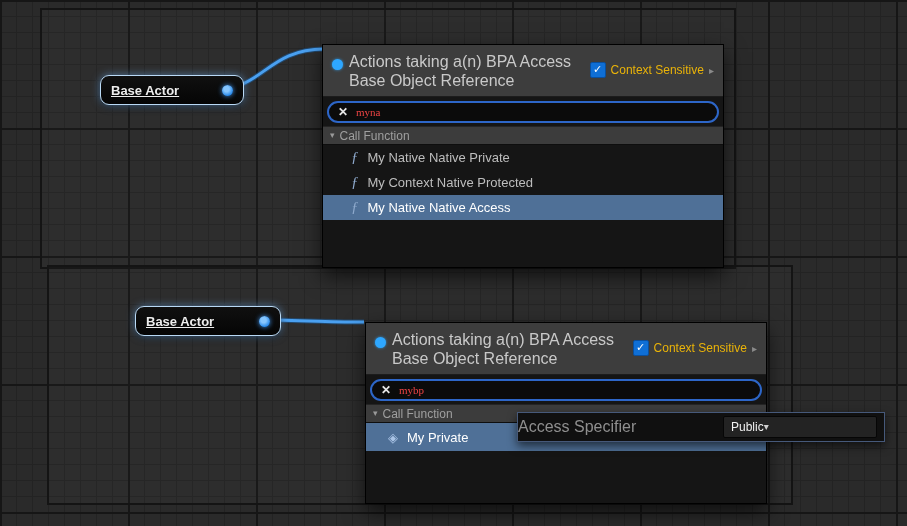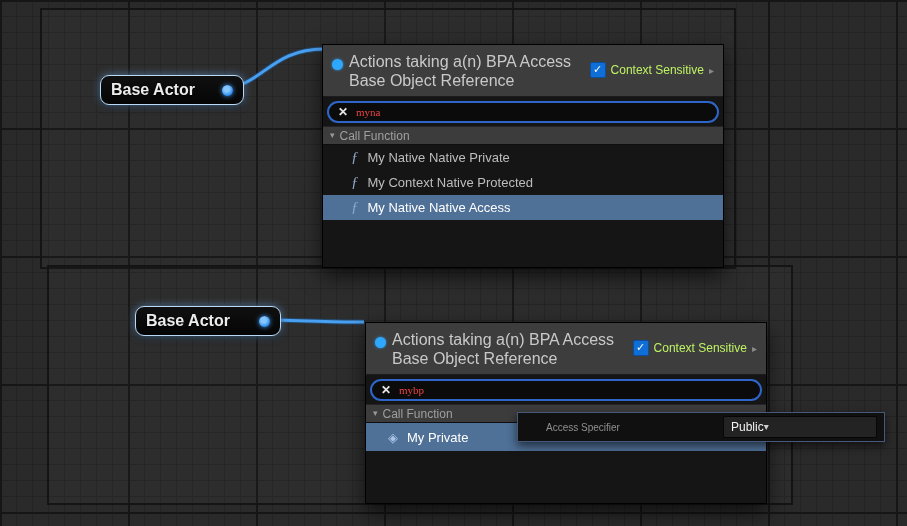--- a/index.html
+++ b/index.html
@@ -19,22 +19,23 @@
   .panel-b{left:47px;top:265px;width:742px;height:236px;}
 
   svg.wires{position:absolute;left:0;top:0;pointer-events:none;}
 
   .node{
     position:absolute;height:28px;border-radius:9px;
     background:linear-gradient(#101010,#050505);
     border:1px solid #b9d9f5;
     box-shadow:0 0 8px rgba(120,185,255,.55), 0 3px 6px rgba(0,0,0,.6);
     display:flex;align-items:center;justify-content:space-between;
-    padding:0 10px;color:#ececec;font-size:16px;font-weight:bold;
+    padding:0 10px;color:#ececec;font-size:13px;font-weight:bold;
     text-shadow:0 1px 2px #000;
+    text-decoration:underline;
   }
   .node-a{left:100px;top:75px;width:122px;}
   .node-b{left:135px;top:306px;width:124px;}
   .pin{
     width:11px;height:11px;border-radius:50%;
     background:radial-gradient(circle at 42% 38%, #86c6ff 0 28%, #1d82e8 75%);
     box-shadow:0 0 5px rgba(70,160,255,.9);
   }
 
   .menu{
@@ -42,21 +43,21 @@
     box-shadow:0 8px 20px rgba(0,0,0,.65);
   }
   .menu-a{left:322px;top:44px;width:400px;height:222px;}
   .menu-b{left:365px;top:322px;width:400px;height:180px;}
 
   .menu-header{position:relative;background:#3d3d3d;height:44px;padding:7px 8px 0 8px;border-bottom:1px solid #1c1c1c;}
   .header-dot{position:absolute;left:9px;top:14px;width:11px;height:11px;border-radius:50%;background:#2ea7ff;box-shadow:0 0 3px rgba(46,167,255,.8);}
   .menu-title{margin-left:18px;width:235px;color:#c9c9c9;font-size:16px;line-height:19px;}
   .ctx{position:absolute;right:9px;top:17px;display:flex;align-items:center;gap:5px;}
   .checkbox{width:14px;height:14px;background:#0f6fd6;border:1px solid #0a4f9e;border-radius:2px;color:#fff;font-size:11px;line-height:13px;text-align:center;}
-  .ctx-label{color:#bef264;font-size:12px;}
+  .ctx-label{color:#eab308;font-size:12px;}
   .ctx-arrow{color:#8a8a8a;font-size:10px;}
 
   .searchbox{
     margin:4px 4px 3px 4px;height:18px;border:2px solid #2d66c8;border-radius:11px;
     background:#0b0b0b;display:flex;align-items:center;padding:0 9px;gap:8px;
   }
   .search-clear{color:#e8e8e8;font-size:12px;font-weight:bold;line-height:1;}
   .search-text{color:#ef4444;font-size:11px;font-family:Liberation Serif, serif;}
 
   .category{
@@ -73,21 +74,21 @@
   .item.selected{background:#4f7097;color:#ffffff;}
   .item.tall{height:28px;padding-left:22px;}
   .fn-icon{color:#8ea9cc;font-style:italic;font-size:15px;font-family:"Liberation Serif",serif;line-height:1;}
   .bp-icon{color:#aac4e6;font-size:13px;line-height:1;}
 
   .tooltip{
     position:absolute;left:517px;top:412px;width:366px;height:28px;
     background:#101010;border:1px solid #46597a;display:flex;align-items:center;
     box-shadow:0 4px 10px rgba(0,0,0,.6);
   }
-  .tt-label{flex:1;color:#8f8f8f;font-size:10px;margin-left:28px;}
+  .tt-label{flex:1;color:#8f8f8f;font-size:16px;}
   .tt-dd{
     width:138px;margin-right:7px;height:20px;background:#232323;border:1px solid #060606;
     border-radius:2px;display:flex;align-items:center;
     padding:0 7px;color:#f0f0f0;font-size:12px;
   }
   .tt-dd-caret{color:#cfcfcf;font-size:10px;line-height:1;}
 </style>
 </head>
 <body>
 

